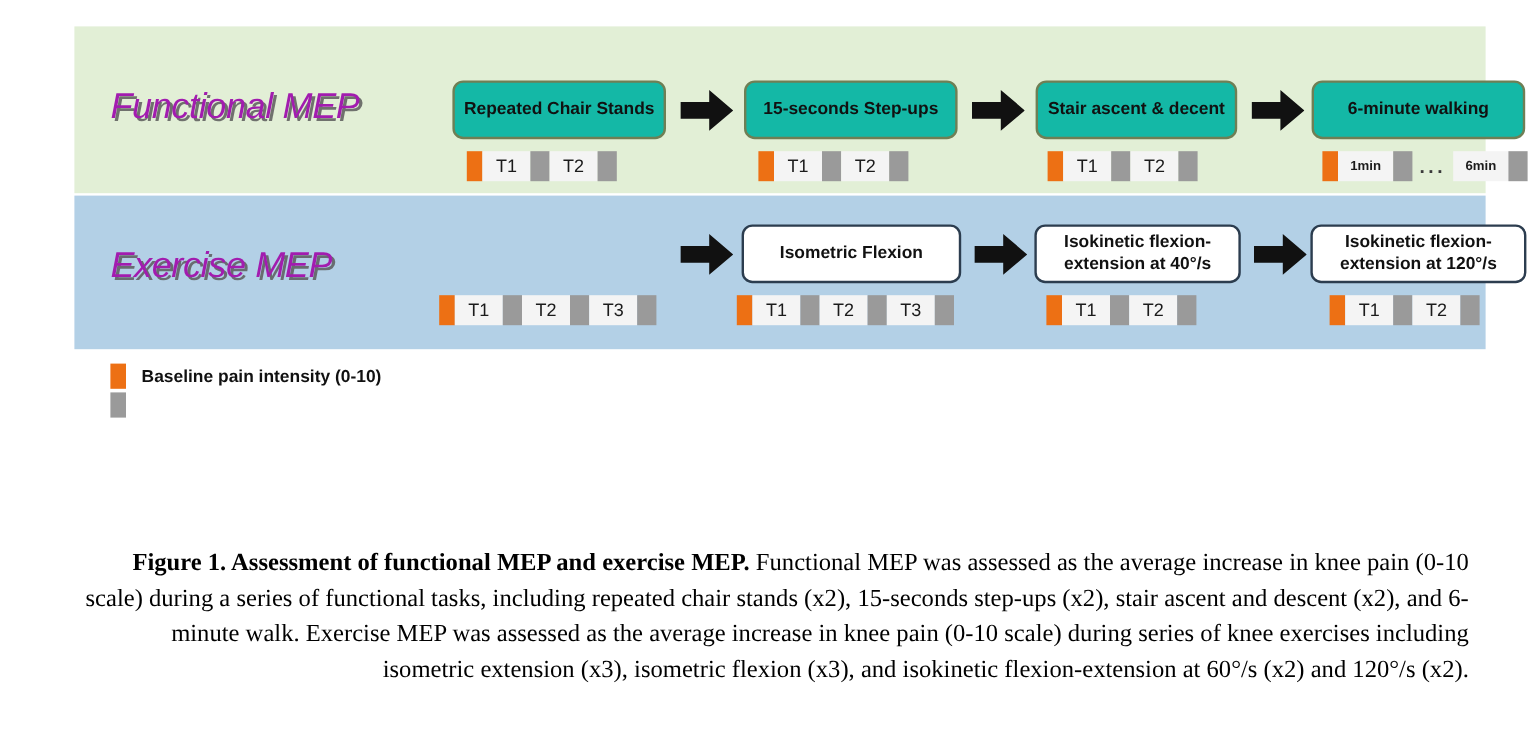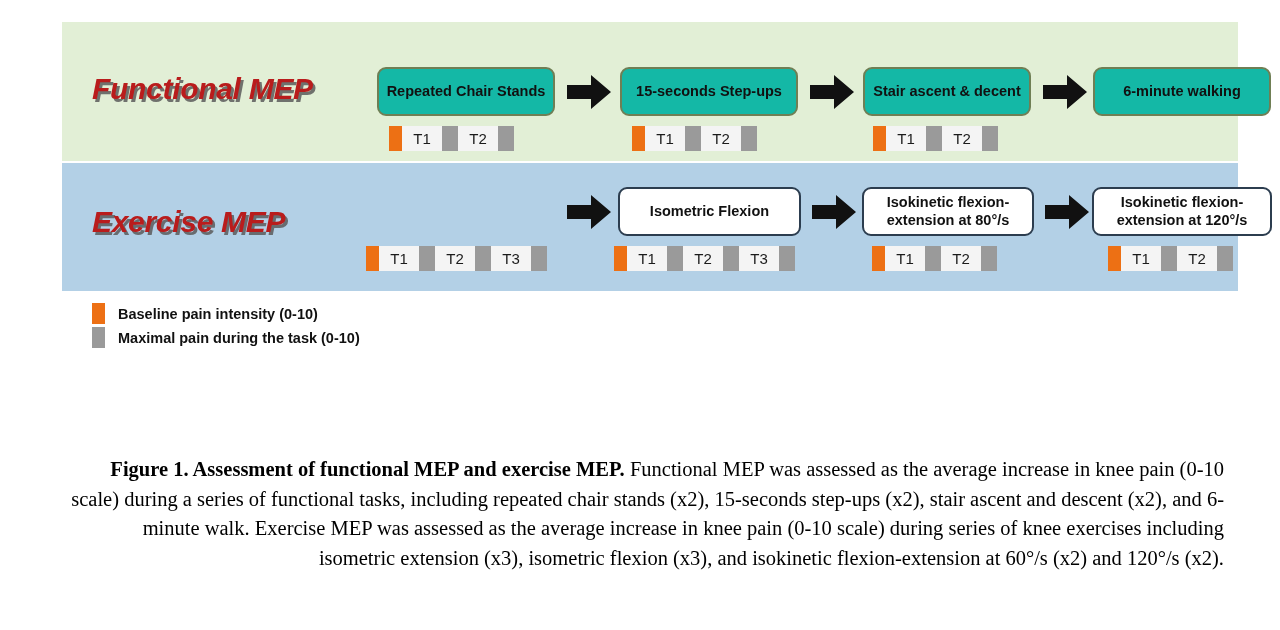--- a/index.html
+++ b/index.html
@@ -37,24 +37,24 @@
   .panel-exercise {
     top: 163px;
     height: 128px;
     background: #b3d0e6;
   }
 
   .row-title {
     position: absolute;
     left: 30px;
     font-style: italic;
-    font-weight: bold;
+    font-weight: normal;
     font-size: 30px;
     letter-spacing: -0.3px;
-    color: #b91c1c;
+    color: #a21caf;
     text-shadow: 2.5px 2.5px 0.5px rgba(90,90,90,0.85);
     white-space: nowrap;
   }
   .panel-functional .row-title { top: 50px; }
   .panel-exercise  .row-title { top: 42px; }
 
   
   .task {
     position: absolute;
     top: 0;
@@ -255,20 +255,28 @@
       </div>
     </div>
     <div class="arrow" style="left:981px;">
       <svg viewBox="0 0 44 36" preserveAspectRatio="none" aria-hidden="true">
         <polygon points="0,11 24,11 24,1 44,18 24,35 24,25 0,25" fill="#111111"></polygon>
       </svg>
     </div>
 
     <div class="task" style="left:1031px;width:178px;">
       <div class="task-box" style="width:178px;">6-minute walking</div>
+      <div class="strip" style="left:9px;">
+        <div class="blk-orange"></div>
+        <div class="cell-t small">1min</div>
+        <div class="blk-gray"></div>
+        <div class="ellipsis">...</div>
+        <div class="cell-t small">6min</div>
+        <div class="blk-gray"></div>
+      </div>
     </div>
   </div>
 
   <div class="panel panel-exercise">
     <div class="row-title">Exercise MEP</div>
 
     <div class="task" style="left:310px;width:183px;">
       <div class="strip" style="left:-6px;">
         <div class="blk-orange"></div>
         <div class="cell-t">T1</div>
@@ -297,21 +305,21 @@
         <div class="blk-gray"></div>
       </div>
     </div>
     <div class="arrow" style="left:750px;">
       <svg viewBox="0 0 44 36" preserveAspectRatio="none" aria-hidden="true">
         <polygon points="0,11 24,11 24,1 44,18 24,35 24,25 0,25" fill="#111111"></polygon>
       </svg>
     </div>
 
     <div class="task" style="left:800px;width:172px;">
-      <div class="task-box" style="width:172px;">Isokinetic flexion-extension at 80°/s</div>
+      <div class="task-box" style="width:172px;">Isokinetic flexion-extension at 40°/s</div>
       <div class="strip" style="left:10px;">
         <div class="blk-orange"></div>
         <div class="cell-t">T1</div>
         <div class="blk-gray"></div>
         <div class="cell-t">T2</div>
         <div class="blk-gray"></div>
       </div>
     </div>
     <div class="arrow" style="left:983px;">
       <svg viewBox="0 0 44 36" preserveAspectRatio="none" aria-hidden="true">
@@ -331,21 +339,20 @@
     </div>
   </div>
 
   <div class="legend">
     <div class="legend-row">
       <div class="legend-swatch orange"></div>
       <div class="legend-label">Baseline pain intensity (0-10)</div>
     </div>
     <div class="legend-row">
       <div class="legend-swatch gray"></div>
-      <div class="legend-label">Maximal pain during the task (0-10)</div>
     </div>
   </div>
 
 
   <div class="caption">
     <b>Figure 1. Assessment of functional MEP and exercise MEP.</b><span> Functional MEP was assessed as the average increase in knee pain (0-10 scale) during a series of functional tasks, including repeated chair stands (x2), 15-seconds step-ups (x2), stair ascent and descent (x2), and 6-minute walk. Exercise MEP was assessed as the average increase in knee pain (0-10 scale) during series of knee exercises including isometric extension (x3), isometric flexion (x3), and isokinetic flexion-extension at 60°/s (x2) and 120°/s (x2).</span>
   </div>
 
 </div>
 

